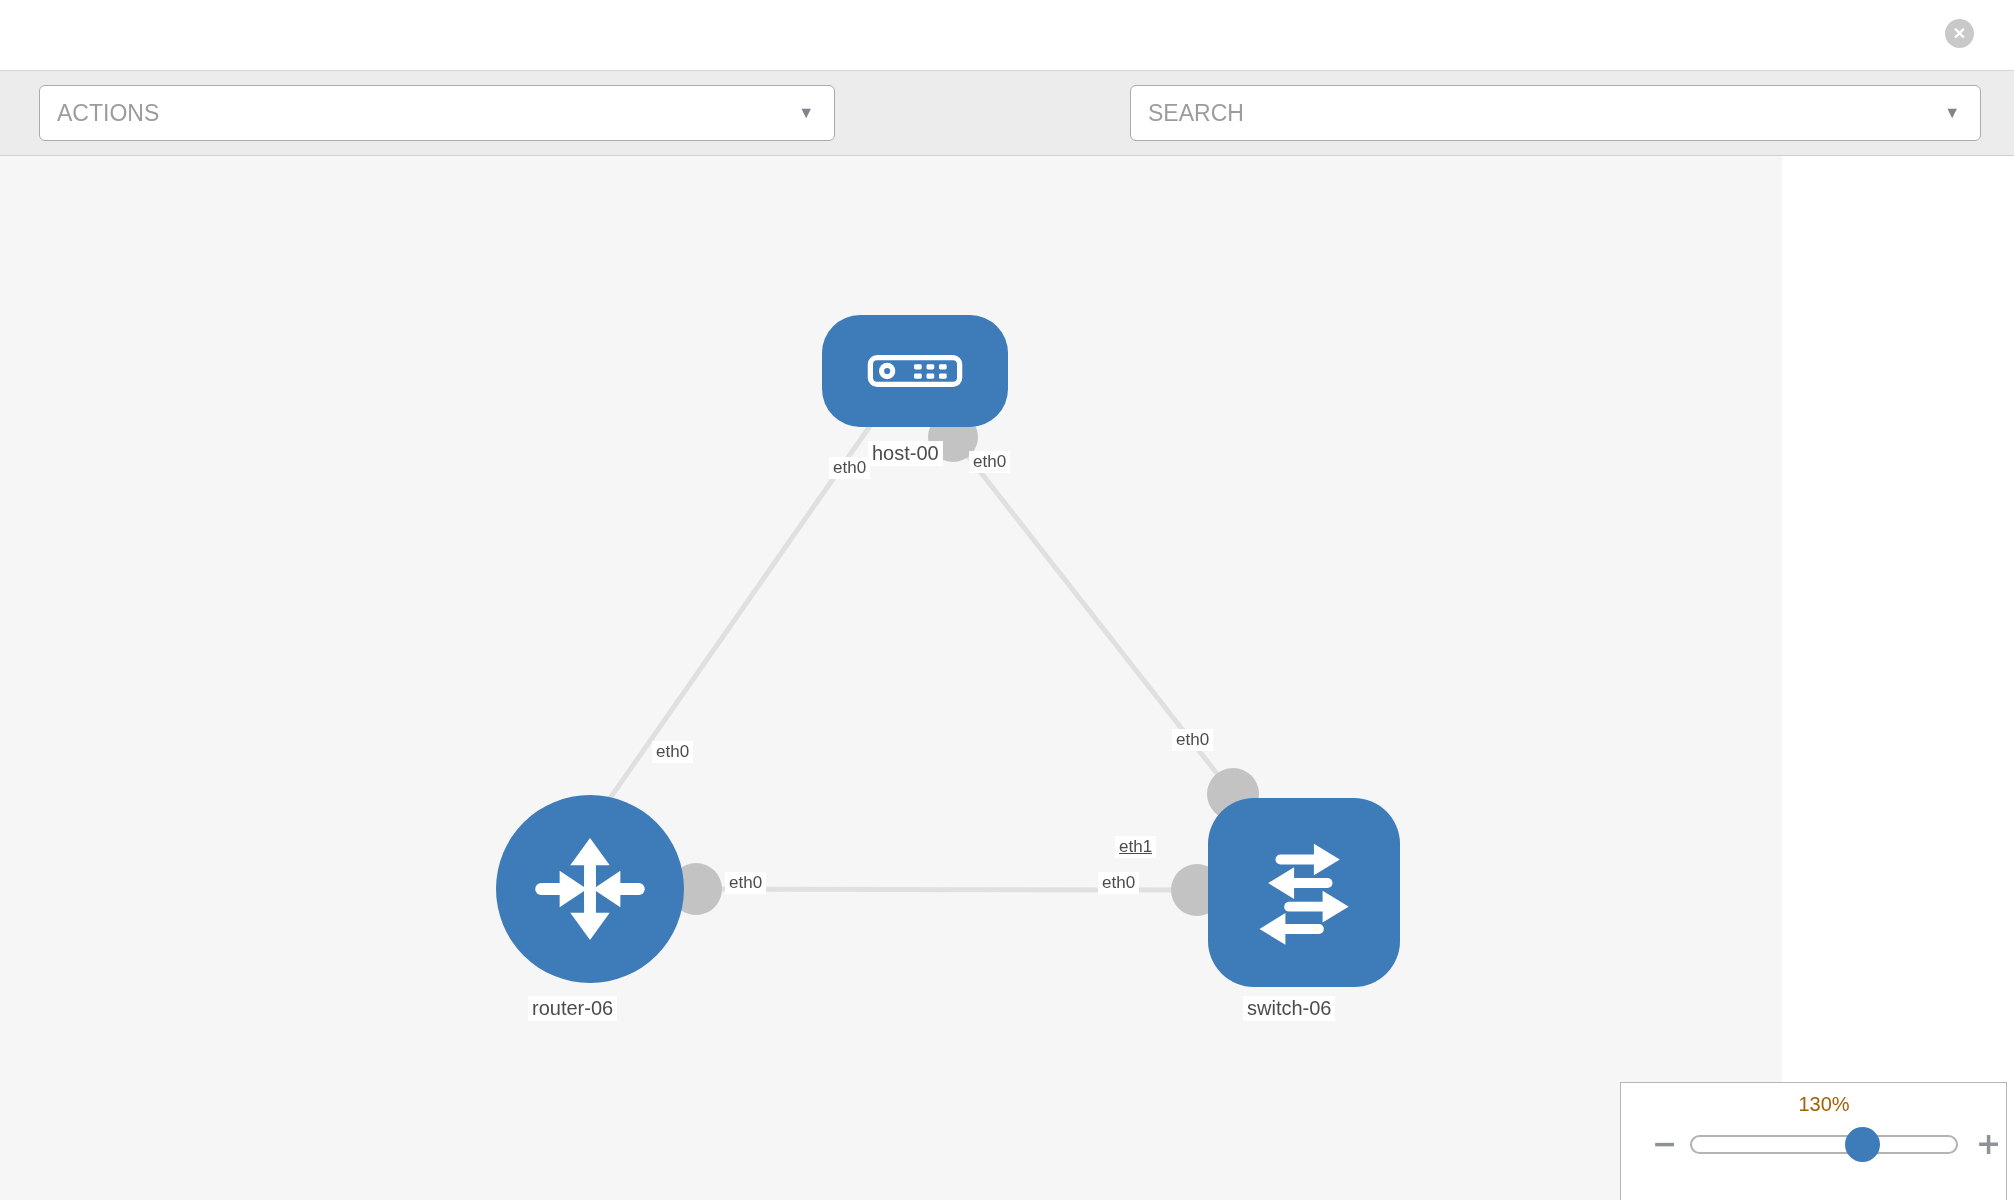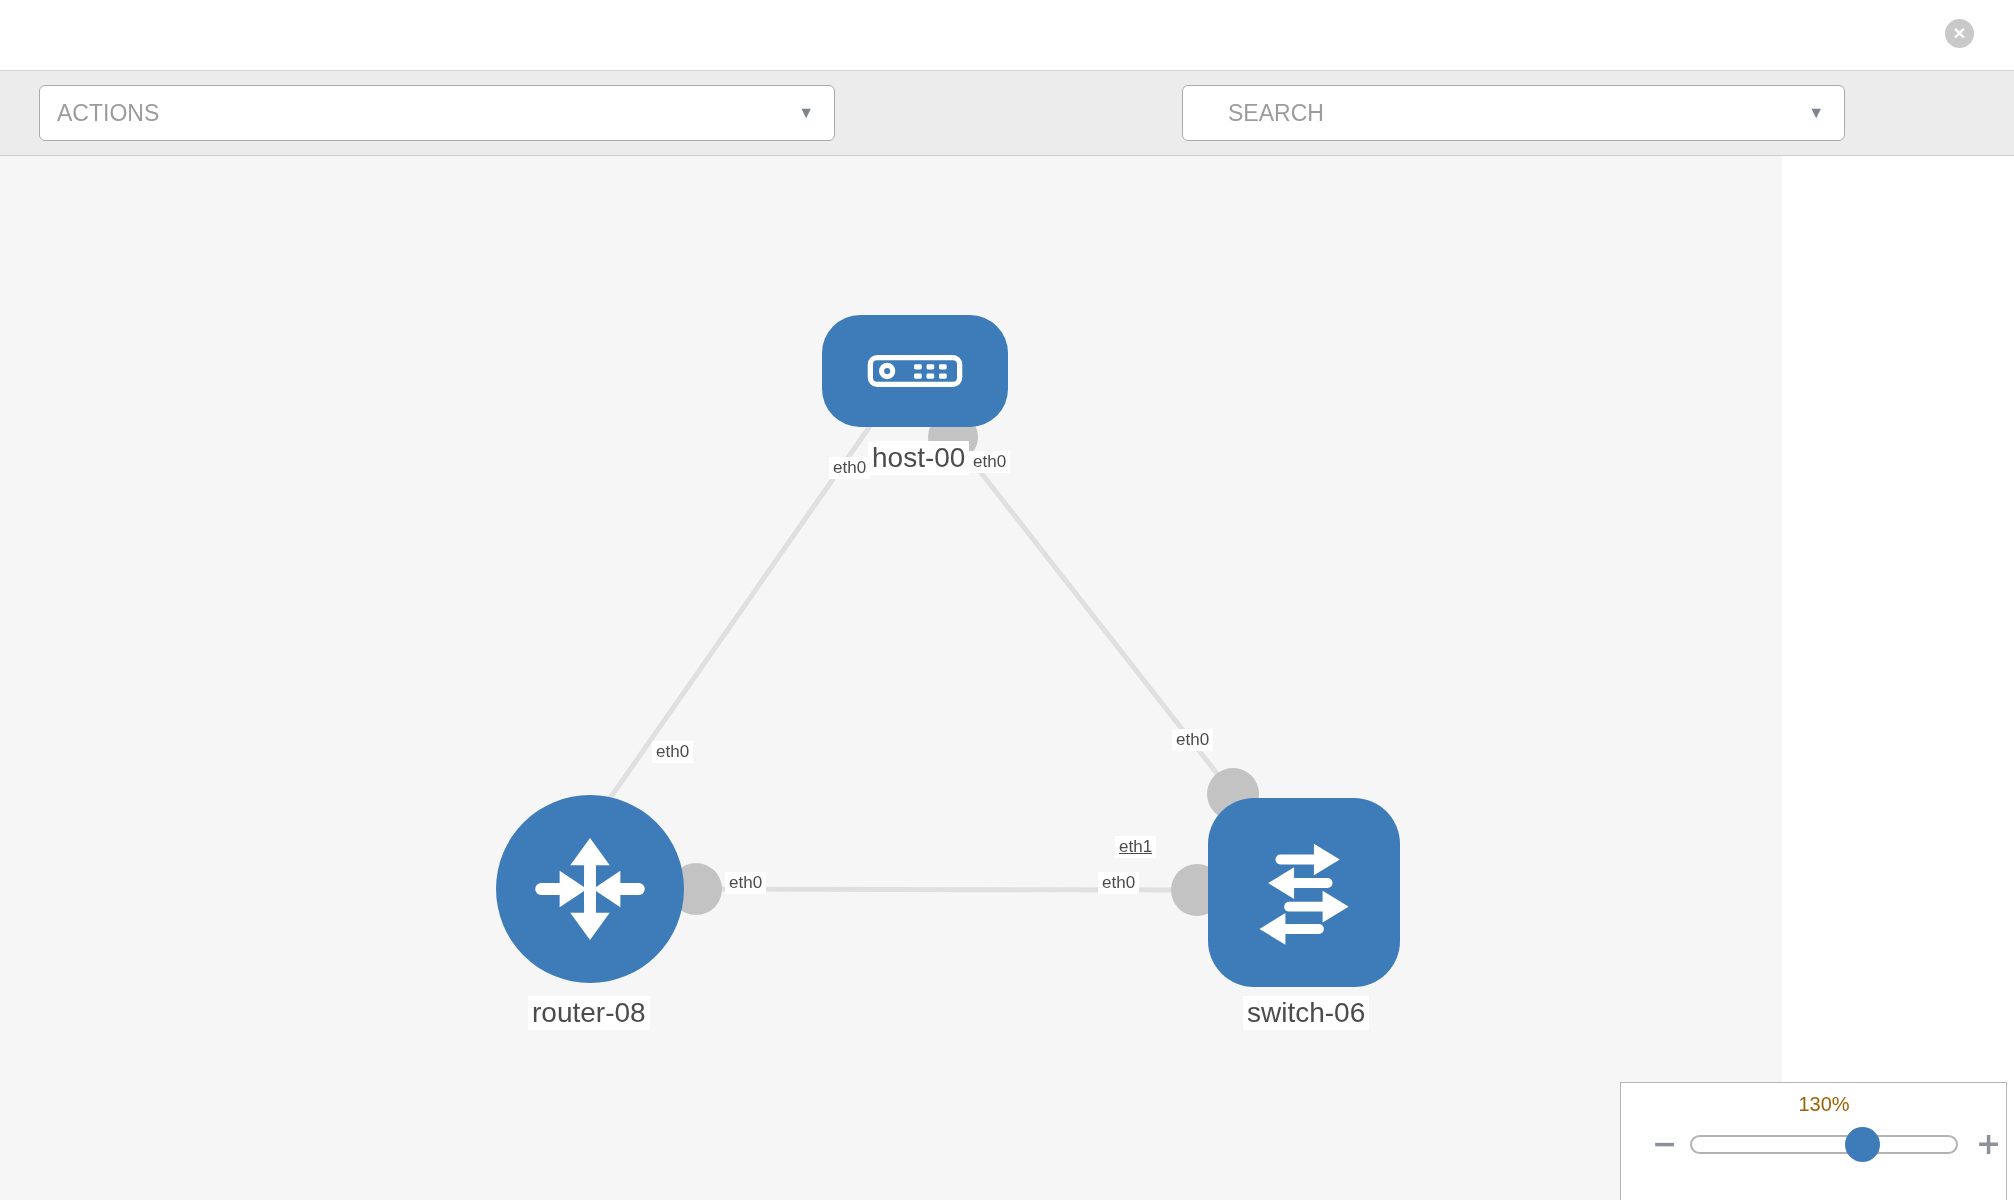--- a/index.html
+++ b/index.html
@@ -19,39 +19,39 @@
 
   
   .toolbar { position: absolute; left: 0; top: 71px; width: 2014px; height: 85px;
     background: #ececec; border-bottom: 1px solid #cfcfcf; text-align: center; }
   .select-box { position: absolute; top: 14px; height: 56px; background: #ffffff;
     border: 1px solid #ababab; border-radius: 6px; display: flex; align-items: center; }
   .select-box .select-label { font-size: 23px; color: #9c9c9c; padding-left: 17px; }
   .select-box .caret { position: absolute; right: 20px; top: 50%;
     transform: translateY(-52%); font-size: 16px; color: #7e858d; }
   .actions-box { left: 39px; width: 796px; }
-  .search-box { left: 1182px; width: 663px; padding-left: 28px; }
+  .search-box { left: 1130px; width: 851px; }
   .tool-icon { position: absolute; top: 99px; width: 34px; height: 34px; cursor: pointer; }
   .wrench-pos { left: 1050px; }
   .key-pos { left: 1118px; }
 
   
   .canvas { position: absolute; left: 0; top: 156px; width: 1782px; height: 1044px;
     background: #f6f6f6; overflow: hidden; }
   .links-svg { position: absolute; left: 0; top: 0; }
 
   .node { position: absolute; background: #3d7cb8; display: flex;
     align-items: center; justify-content: center; cursor: pointer; }
   .node-host { left: 822px; top: 159px; width: 186px; height: 112px; border-radius: 38px; }
   .node-router { left: 496px; top: 639px; width: 188px; height: 188px; border-radius: 50%; }
   .node-switch { left: 1208px; top: 642px; width: 192px; height: 189px; border-radius: 46px; }
 
   .glabel { position: absolute; background: #ffffff; color: #4c4c4c;
     padding: 1px 4px; white-space: nowrap; }
-  .node-label { font-size: 28px; }
+  .node-label { font-size: 20px; }
   .iface-label { font-size: 17px; }
 
   
   .zoom-panel { position: absolute; left: 1620px; top: 1082px; width: 387px; height: 130px;
     background: #ffffff; border: 1px solid #b5b5b5; border-bottom: none; }
   .zoom-level { position: absolute; left: 69px; top: 10px; width: 268px;
     text-align: center; font-size: 20px; color: #a16207; }
   .zoom-sign { position: absolute; top: 44px; font-size: 30px; font-weight: bold;
     color: #8d9299; cursor: pointer; line-height: 34px;
     font-family: "DejaVu Sans", sans-serif; }
@@ -158,21 +158,21 @@
   <span class="glabel node-label" style="left:868px; top:285px;">host-00</span>
   <span class="glabel iface-label" style="left:969px; top:295px;">eth0</span>
 
   <span class="glabel iface-label" style="left:652px; top:585px;">eth0</span>
   <span class="glabel iface-label" style="left:1172px; top:573px;">eth0</span>
 
   <span class="glabel iface-label" style="left:725px; top:716px;">eth0</span>
   <span class="glabel iface-label" style="left:1098px; top:716px;">eth0</span>
   <span class="glabel iface-label" style="left:1115px; top:680px;text-decoration:underline;">eth1</span>
 
-  <span class="glabel node-label" style="left:528px; top:840px;">router-08</span>
+  <span class="glabel node-label" style="left:528px; top:840px;">router-06</span>
   <span class="glabel node-label" style="left:1243px; top:840px;">switch-06</span>
 </div>
 
 <div class="zoom-panel">
   <div class="zoom-level">130%</div>
   <span class="zoom-sign zoom-minus">−</span>
   <div class="zoom-track"></div>
   <div class="zoom-handle"></div>
   <span class="zoom-sign zoom-plus">+</span>
 </div>

